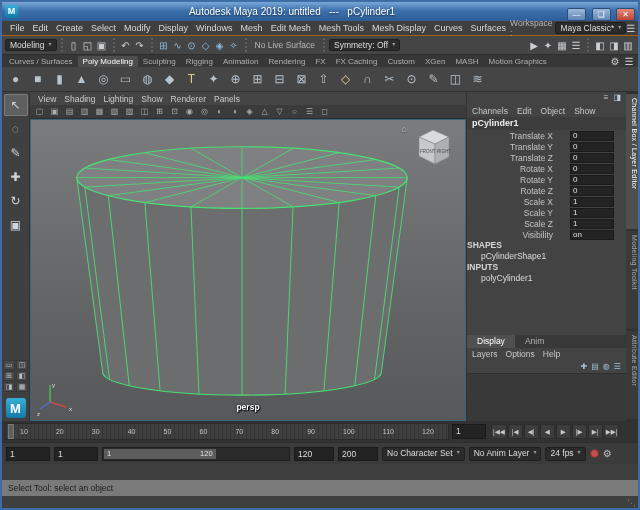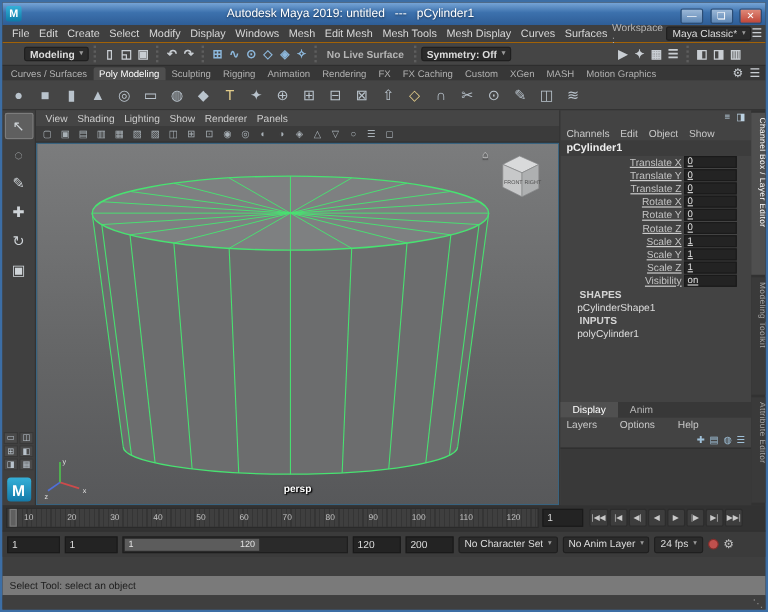--- a/index.html
+++ b/index.html
@@ -12,21 +12,21 @@
   .wbtn{display:inline-block;width:19px;height:13px;background:linear-gradient(#9db9d8,#5d86b4);border:1px solid #2c4d75;border-radius:2px;color:#fff;font-size:8px;line-height:11px;text-align:center;margin-left:1px;}
   .wbtn.close{background:linear-gradient(#e08a7a,#bf4537);}
   
   #menubar{position:absolute;left:0;top:19px;right:0;height:15px;background:#3f3f3f;border-bottom:1px solid #a16207;display:flex;align-items:center;padding:0 4px;font-size:9px;color:#d8d8d8;}
   .mitem{padding:0 4px;cursor:default;white-space:nowrap;}
   .spacer{flex:1;}
   .ws-label{color:#b5b5b5;margin-right:3px;font-size:8.5px;}
   .ddl{display:inline-flex;align-items:flex-start;background:#2b2b2b;border:1px solid #1f1f1f;border-radius:2px;height:12px;padding:0 4px;color:#ddd;font-size:8.5px;gap:4px;white-space:nowrap;}
   .caret{font-size:6px;color:#9a9a9a;}
   
-  #statusline{position:absolute;left:0;top:34px;right:0;height:19px;background:#454545;border-bottom:1px solid #2e2e2e;display:flex;align-items:center;padding:0 18px;font-weight:bold;}
+  #statusline{position:absolute;left:0;top:34px;right:0;height:19px;background:#454545;border-bottom:1px solid #2e2e2e;display:flex;align-items:center;padding:0 3px;}
   .divider{width:0;height:14px;border-left:2px dotted #5e5e5e;margin:0 4px;}
   .icon{font-size:10px;color:#c9ced3;width:14px;text-align:center;}
   .icon.blue{color:#8db8dc;}
   .sl-text{font-size:8.5px;color:#b5b5b5;padding:0 4px;white-space:nowrap;}
   
   #shelftabs{position:absolute;left:0;top:53px;right:0;height:12px;background:#373737;display:flex;align-items:flex-end;font-size:8px;color:#b0b0b0;padding:0 2px;}
   .stab{padding:1px 5px;white-space:nowrap;}
   .stab.active{background:#4e4e4e;color:#fff;border-radius:2px 2px 0 0;}
   
   #shelf{position:absolute;left:0;top:65px;right:0;height:25px;background:#454545;border-bottom:1px solid #303030;display:flex;align-items:center;padding:0 3px;gap:1px;}
@@ -51,30 +51,30 @@
   #persp{position:absolute;left:50%;transform:translateX(-50%);bottom:8px;color:#fff;font-size:8.5px;font-weight:bold;text-shadow:0 0 2px #000,1px 1px 1px #000;}
   #axis{position:absolute;left:5px;bottom:2px;}
   #viewcube{position:absolute;right:8px;top:4px;display:flex;align-items:flex-start;gap:2px;}
   .home{font-size:9px;color:#d5d5d5;text-shadow:0 1px 1px #333;}
   
   #rightpanel{position:absolute;left:464px;top:90px;width:160px;height:329px;background:#434343;border-left:1px solid #333;font-size:9px;color:#ccc;}
   .cb-top{height:12px;display:flex;justify-content:flex-end;gap:5px;padding:1px 5px;}
   .cb-ti{font-size:8px;color:#bcd2e2;}
   .cb-menus{height:13px;display:flex;gap:9px;padding:0 5px;align-items:center;font-size:8.5px;color:#c8c8c8;}
   .cb-name{height:13px;line-height:13px;padding-left:5px;color:#eee;font-weight:bold;font-size:9px;background:#3c3c3c;}
-  .cb-row{height:11px;display:flex;align-items:flex-start;justify-content:flex-end;padding-right:12px;gap:2px;text-decoration:underline;}
+  .cb-row{height:11px;display:flex;align-items:center;justify-content:flex-end;padding-right:12px;gap:17px;}
   .cb-label{font-size:8.5px;color:#c4c4c4;white-space:nowrap;}
   .cb-value{width:44px;height:10px;background:#232323;border:1px solid #1a1a1a;font-size:8px;color:#e0e0e0;line-height:8px;padding-left:2px;}
-  .cb-header{height:11px;line-height:11px;padding-left:16px;font-size:8.5px;font-weight:bold;color:#d4d4d4;}
+  .cb-header{height:11px;line-height:11px;padding-left:0;font-size:8.5px;font-weight:bold;color:#d4d4d4;}
   .cb-sub{height:11px;line-height:11px;padding-left:14px;font-size:8.5px;color:#ddd;}
   .le{position:absolute;left:0;right:0;top:243px;bottom:0;background:#434343;}
   .le-tabs{height:13px;display:flex;background:#383838;}
   .le-tab{padding:0 10px;font-size:8.5px;line-height:13px;color:#b5b5b5;}
   .le-tab.active{background:#505050;color:#fff;}
-  .le-menus{height:12px;display:flex;gap:19px;padding:0 5px;align-items:center;font-size:8.5px;color:#c8c8c8;}
+  .le-menus{height:12px;display:flex;gap:8px;padding:0 5px;align-items:center;font-size:8.5px;color:#c8c8c8;}
   .le-icons{height:13px;display:flex;justify-content:flex-end;gap:4px;padding:0 5px;align-items:center;}
   .le-ic{font-size:8px;color:#9fc0d8;}
   .le-list{position:absolute;left:0;right:0;top:38px;bottom:0;background:#393939;border-top:1px solid #2f2f2f;}
   
   #sidetabs{position:absolute;left:624px;top:90px;width:12px;height:329px;background:#323232;display:flex;flex-direction:column;gap:2px;padding-top:2px;}
   .vtab{writing-mode:vertical-rl;font-size:7px;color:#a8a8a8;width:12px;overflow:hidden;padding-top:4px;letter-spacing:.3px;background:#3a3a3a;}
   .vtab.active{background:#4f4f4f;color:#fff;}
   
   #timeslider{position:absolute;left:0;top:419px;right:0;height:21px;background:#323232;display:flex;align-items:center;padding:0 3px;gap:3px;}
   .ruler{position:relative;width:444px;height:17px;background:#3f3f3f;border:1px solid #2a2a2a;overflow:hidden;

